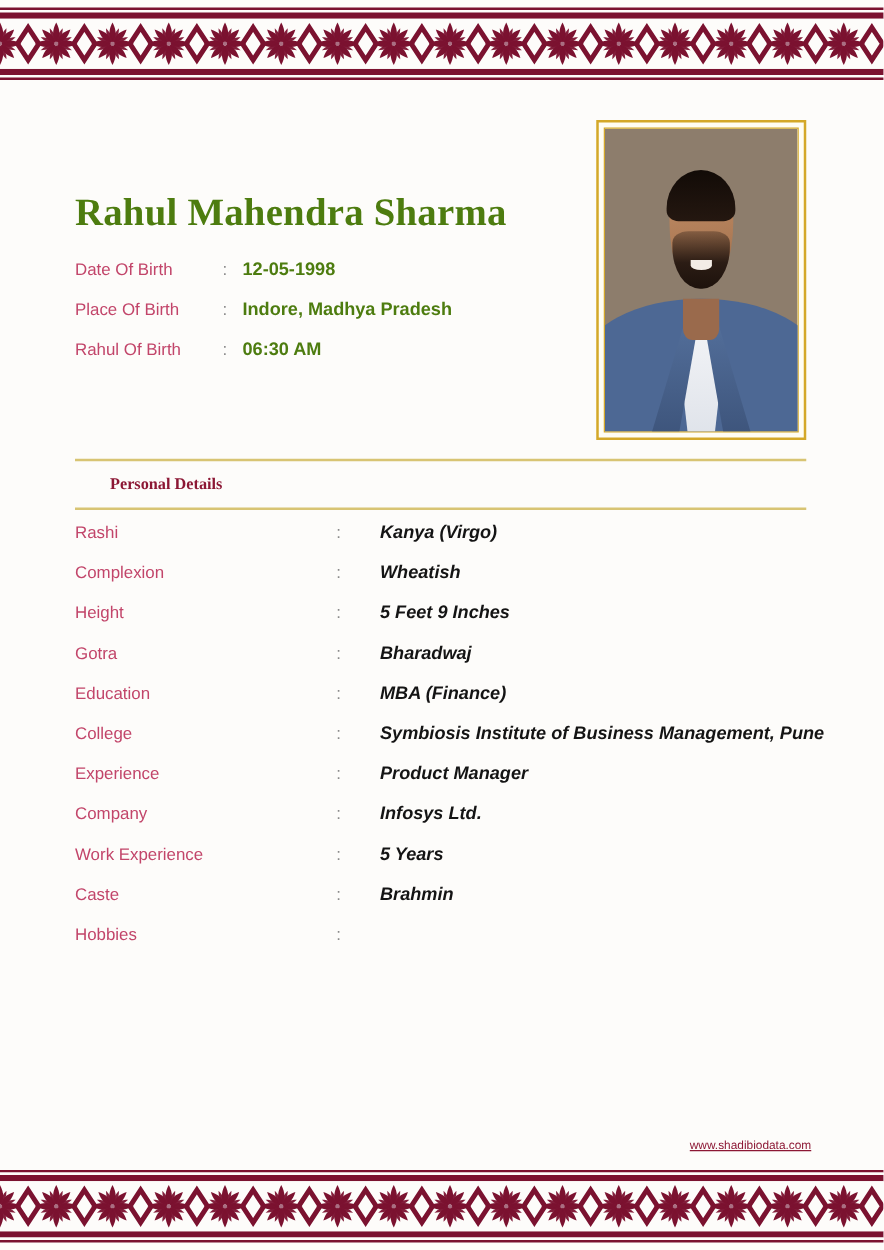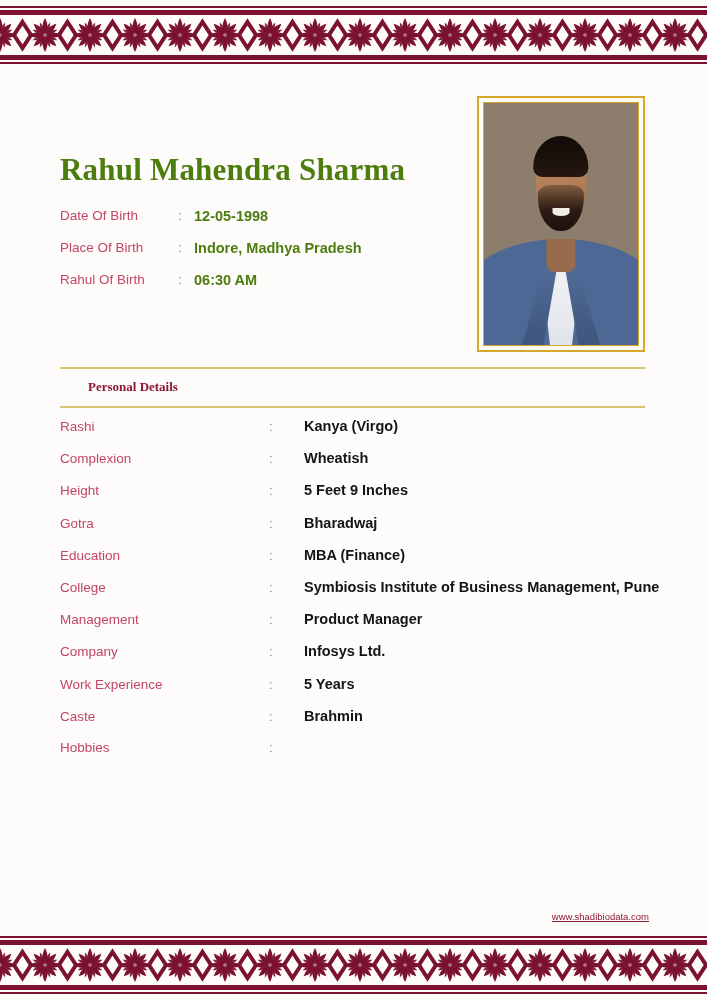--- a/index.html
+++ b/index.html
@@ -243,20 +243,21 @@
     width: 14px;
     flex: 0 0 14px;
     color: #8a8a8a;
     font-size: 13.5px;
   }
   .detail-rows .val {
     color: #141414;
     font-size: 14.5px;
     font-weight: bold;
     white-space: nowrap;
+    font-style: italic;
   }
 
   
   .watermark {
     position: absolute;
     right: 58px;
     top: 911px;
     font-size: 9.5px;
     color: #8c1734;
     text-decoration: underline;
@@ -403,21 +404,21 @@
       <span class="lbl">Education</span>
       <span class="col">:</span>
       <span class="val">MBA (Finance)</span>
     </div>
     <div class="row">
       <span class="lbl">College</span>
       <span class="col">:</span>
       <span class="val">Symbiosis Institute of Business Management, Pune</span>
     </div>
     <div class="row">
-      <span class="lbl">Management</span>
+      <span class="lbl">Experience</span>
       <span class="col">:</span>
       <span class="val">Product Manager</span>
     </div>
     <div class="row">
       <span class="lbl">Company</span>
       <span class="col">:</span>
       <span class="val">Infosys Ltd.</span>
     </div>
     <div class="row">
       <span class="lbl">Work Experience</span>

